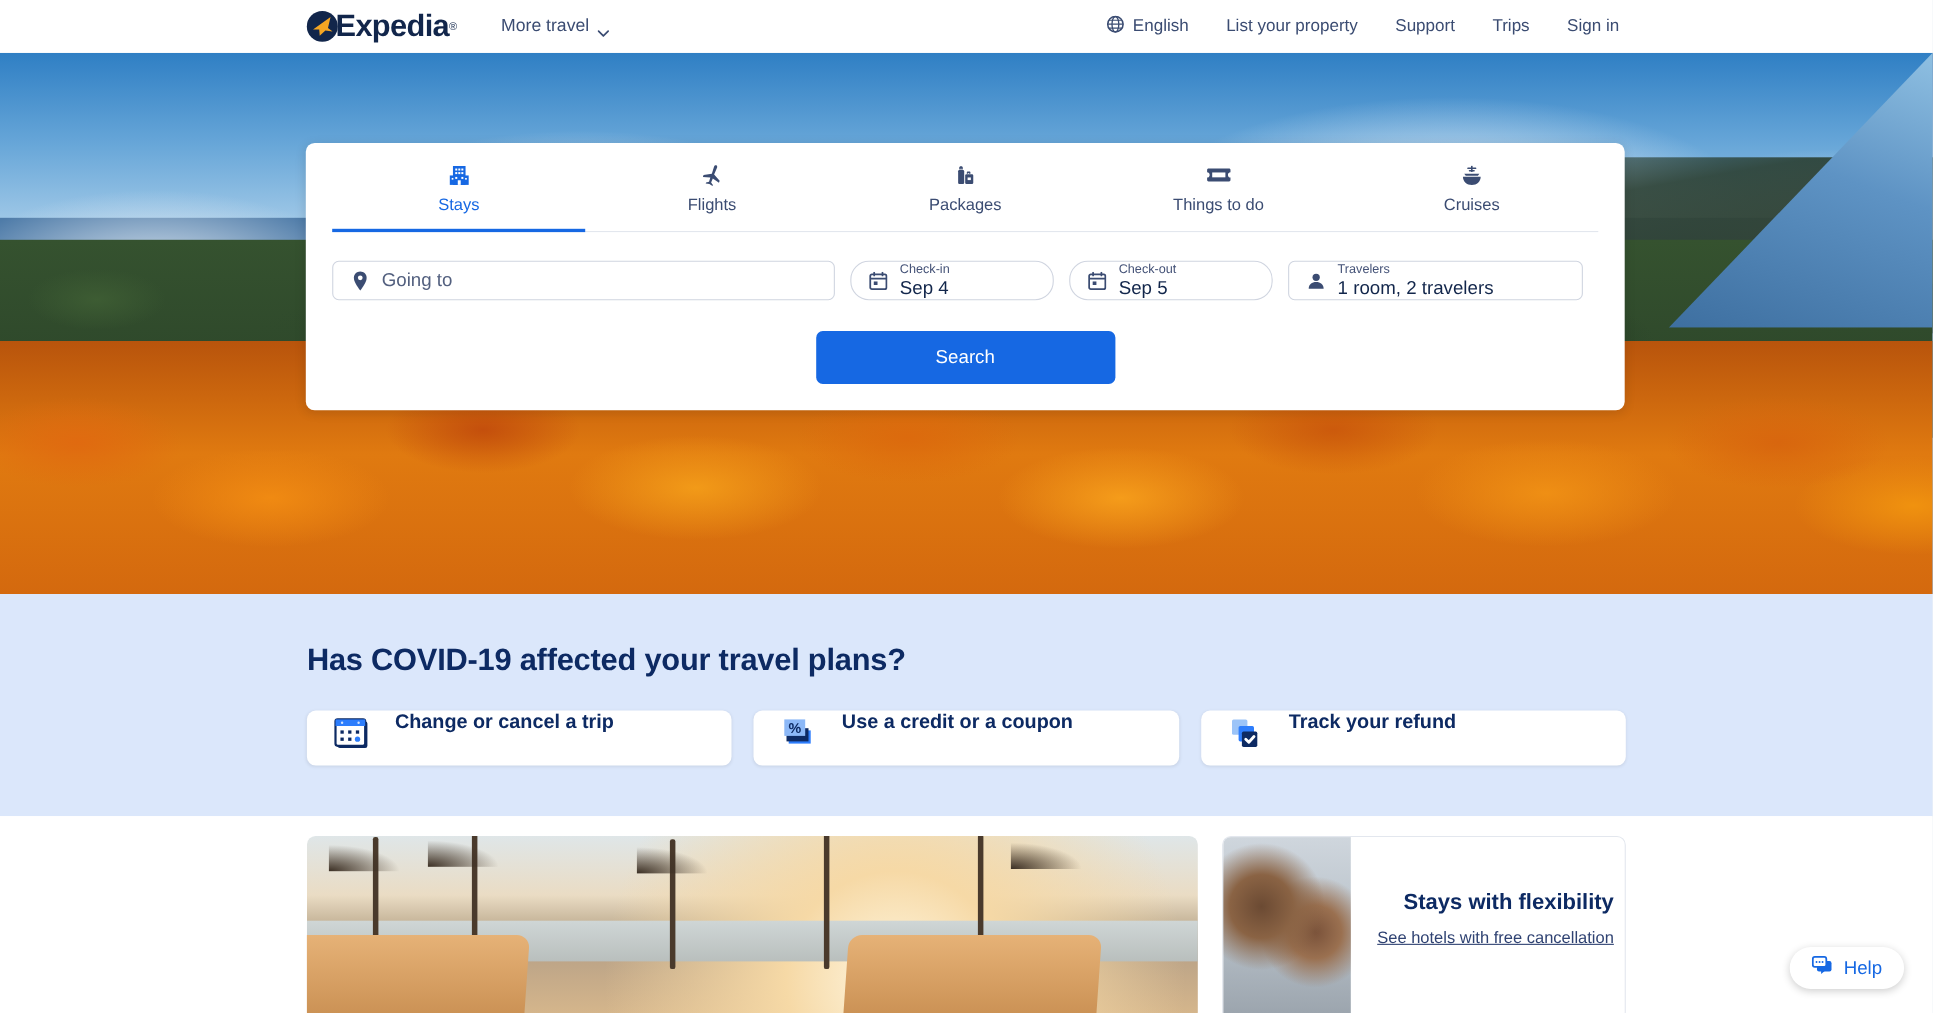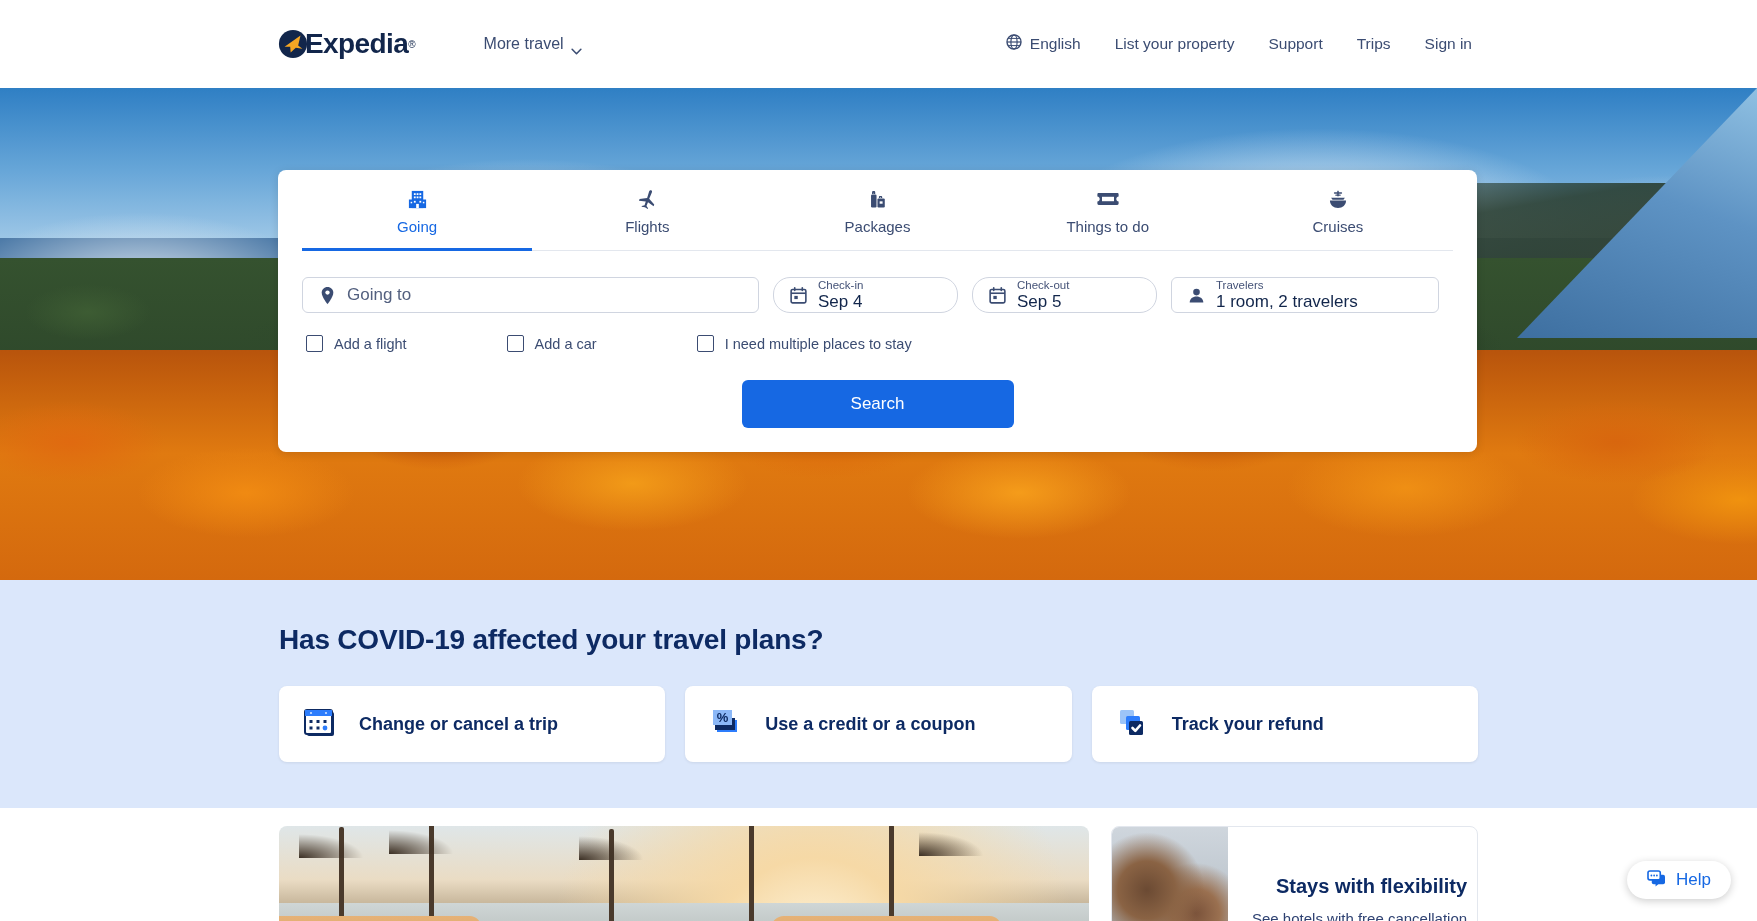--- a/index.html
+++ b/index.html
@@ -6,24 +6,24 @@
   * { box-sizing: border-box; margin: 0; padding: 0; }
   html, body {
     width: 1757px; height: 921px;
     font-family: "Liberation Sans", sans-serif;
     background: #fff; overflow: hidden;
   }
   .page { position: relative; width: 1757px; height: 921px; }
 
   
   .header {
-    height: 88px; background: #fff;
+    height: 48px; background: #fff;
     display: flex; align-items: center;
     padding: 0 40px;
-    position: relative; z-index: 5; gap: 28px;
+    position: relative; z-index: 5;
   }
   .logo-wrap { display: flex; align-items: center; margin-left: 238px; }
   .logo-mark { width: 30px; height: 30px; flex: 0 0 30px; }
   .logo-text {
     font-size: 28px; font-weight: 700; color: #12264b;
     letter-spacing: -0.6px; margin-left: -3px;
     font-family: "Liberation Sans", sans-serif;
   }
   .logo-tm { font-size: 10px; color: #12264b; vertical-align: super; }
   .more-travel {
@@ -150,21 +150,21 @@
   .covid {
     background: #dbe7fb; padding: 44px 0 46px;
   }
   .covid-inner { width: 1199px; margin: 0 auto; }
   .covid-title {
     font-size: 28px; font-weight: 700; color: #0d2a63; letter-spacing: -.2px;
   }
   .covid-cards { display: flex; gap: 20px; margin-top: 30px; }
   .covid-card {
     flex: 1; background: #fff; border-radius: 8px;
-    height: 76px; display: flex; align-items: center;
+    height: 50px; display: flex; align-items: flex-start;
     padding: 0 22px; gap: 18px; cursor: pointer;
     box-shadow: 0 1px 3px rgba(0,0,0,.08);
   }
   .covid-card-title { font-size: 18px; font-weight: 700; color: #0d2a63; }
 
   
   .bottom { padding-top: 18px; background: #fff; }
   .bottom-inner { width: 1199px; margin: 0 auto; display: flex; gap: 22px; }
   .beach {
     flex: 0 0 810px; height: 168px; border-radius: 8px; overflow: hidden;
@@ -288,21 +288,21 @@
                   <rect x="10.1" y="7.8" width="1.9" height="1.9"></rect>
                   <rect x="13" y="7.8" width="1.9" height="1.9"></rect>
                 <rect x="7.2" y="12.4" width="1.9" height="1.9"></rect>
                   <rect x="13" y="12.4" width="1.9" height="1.9"></rect>
                 <rect x="3.8" y="13.4" width="1.6" height="1.6"></rect>
                   <rect x="16.6" y="13.4" width="1.6" height="1.6"></rect>
                 <rect x="9.6" y="15.6" width="2.8" height="4.4"></rect>
               </g>
             </svg>
           </span>
-          <span class="tab-label">Going</span>
+          <span class="tab-label">Stays</span>
         </div>
 
         <div class="tab">
           <span class="tab-icon">
             <svg viewBox="0 0 24 24" width="22" height="22">
               <path d="M21.5 15.2 L14.2 11.2 L14.6 3.6 C14.6 2.6 13.9 1.8 13 1.8 C12.1 1.8 11.4 2.6 11.4 3.6 L11.8 11.2 L4.5 15.2 L4.5 17.2 L11.7 15.3 L11.9 19.6 L9.4 21.3 L9.4 22.4 L13 21.5 L16.6 22.4 L16.6 21.3 L14.1 19.6 L14.3 15.3 L21.5 17.2 Z" fill="#3b4c72" transform="rotate(20 13 12)"></path>
             </svg>
           </span>
           <span class="tab-label">Flights</span>
         </div>
@@ -396,34 +396,20 @@
               <path d="M1.8 16.4 C1.8 12.4 5 10 9 10 C13 10 16.2 12.4 16.2 16.4 Z" fill="#3b4c72"></path>
             </svg>
           </span>
           <span class="field-col">
             <span class="field-lbl">Travelers</span>
             <span class="field-val">1 room, 2 travelers</span>
           </span>
         </div>
       </div>
 
-      <div class="checks">
-        <label class="check c1">
-          <span class="cb"></span>
-          <span class="check-lbl">Add a flight</span>
-        </label>
-        <label class="check c2">
-          <span class="cb"></span>
-          <span class="check-lbl">Add a car</span>
-        </label>
-        <label class="check c3">
-          <span class="cb"></span>
-          <span class="check-lbl">I need multiple places to stay</span>
-        </label>
-      </div>
 
       <div class="search-row">
         <button class="search-btn">Search</button>
       </div>
     </div>
   </div>
 
   <div class="covid">
     <div class="covid-inner">
       <div class="covid-title">Has COVID-19 affected your travel plans?</div>

